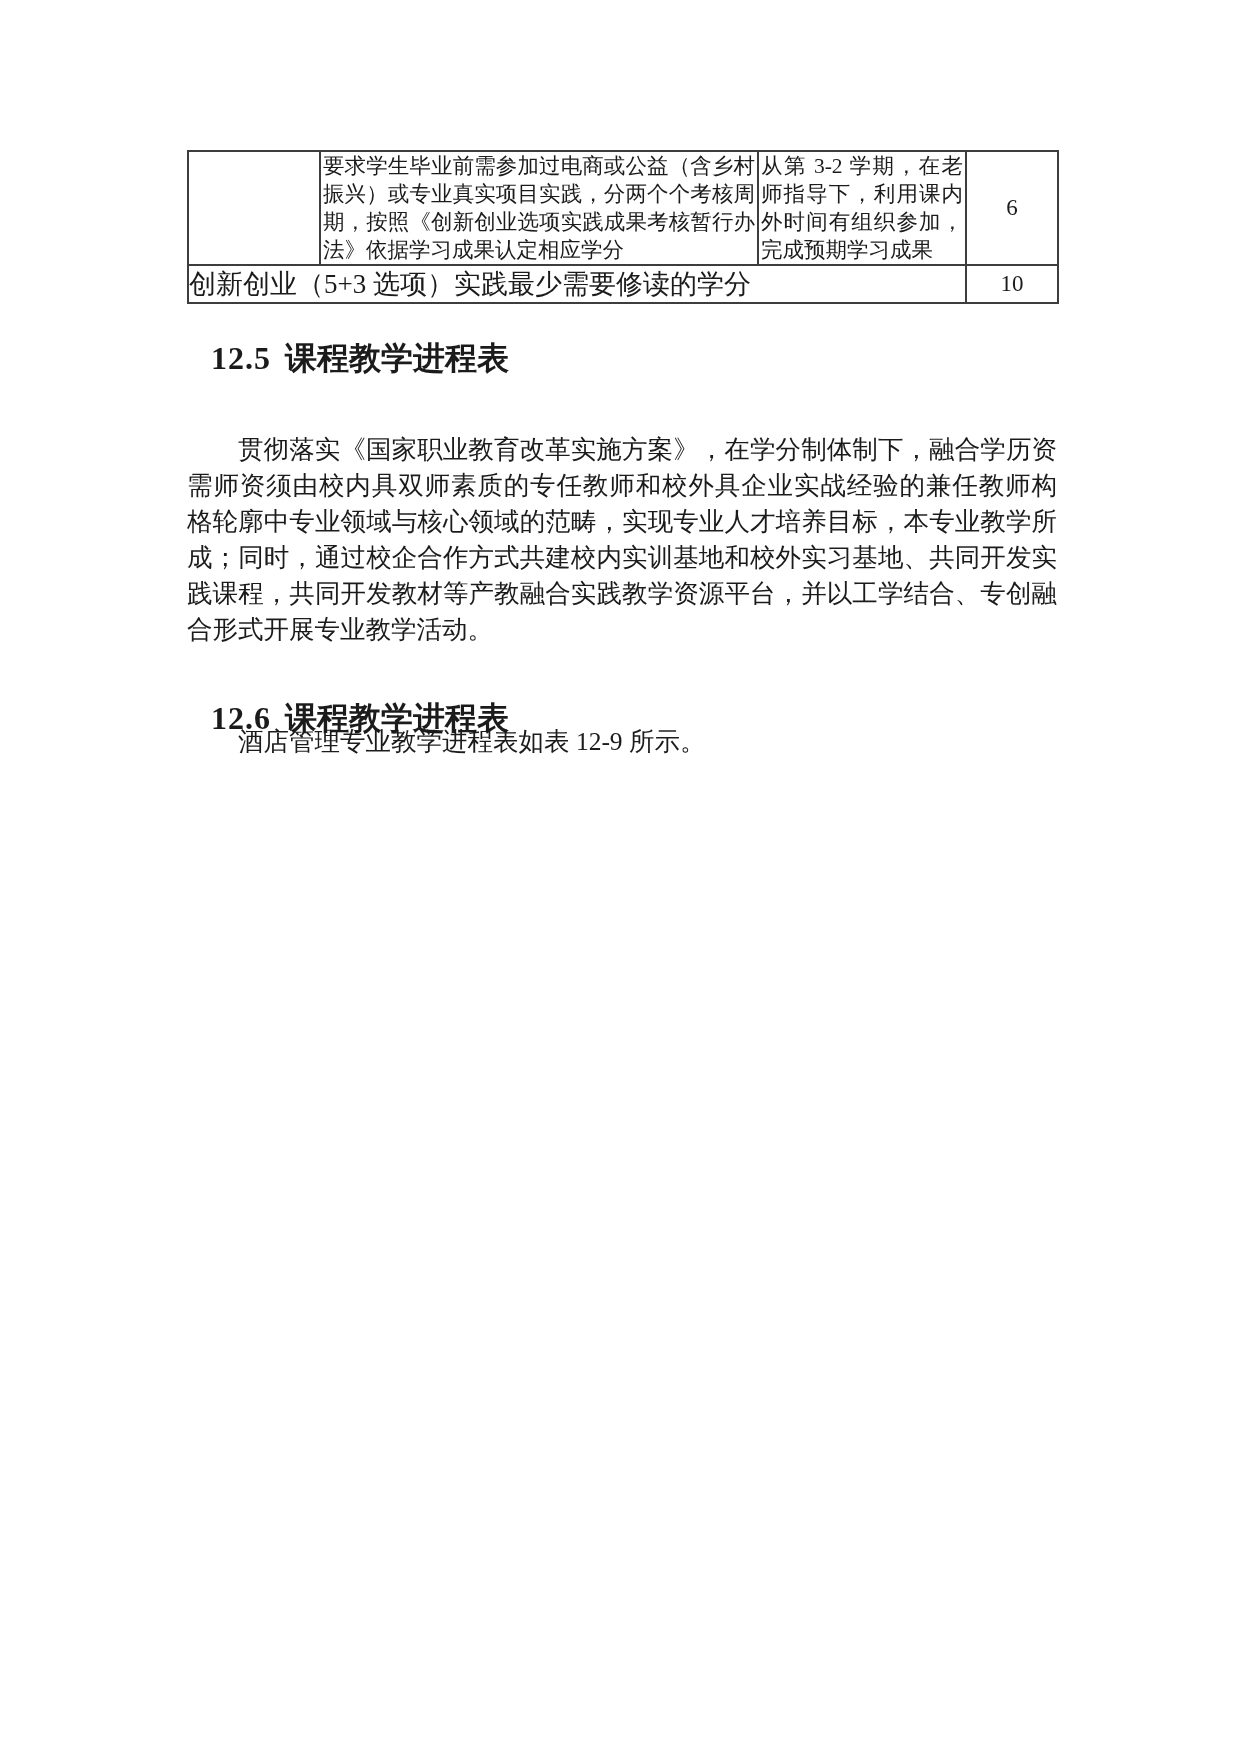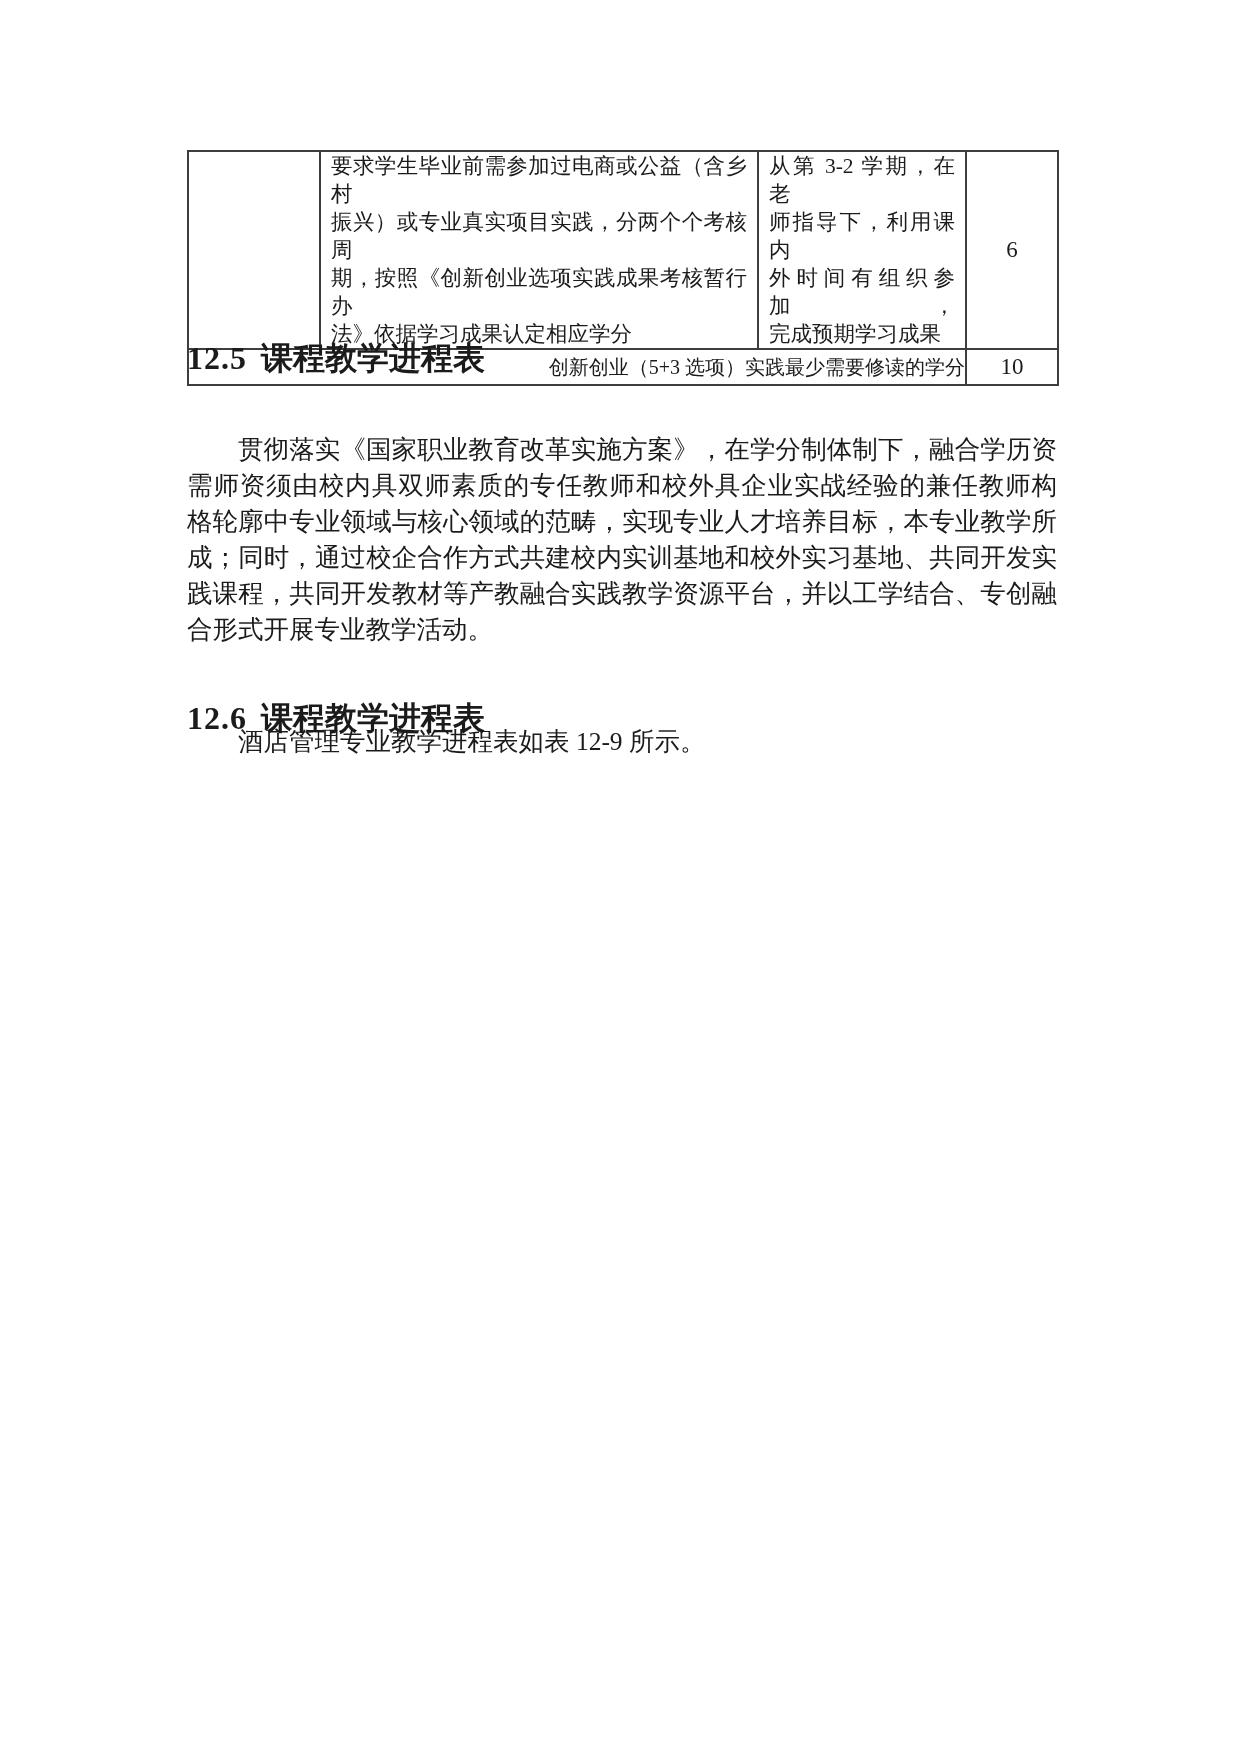--- a/index.html
+++ b/index.html
@@ -30,52 +30,52 @@
     border: 2px solid #3d3d3d;
     padding: 0;
     overflow: hidden;
   }
   .row1 td { height: 112px; vertical-align: middle; }
   .row2 td { height: 34px;  vertical-align: middle; }
 
   .cell-text {
     font-size: 21.5px;
     line-height: 28px;
-    padding: 0 10px;
+    padding: 0 2px;
   }
   .jl {
     text-align: justify;
     text-align-last: justify;
     text-justify: inter-character;
   }
   .jl-last {
     text-align: left;
     text-align-last: left;
   }
   .num-cell {
     text-align: center;
     font-size: 23px;
     vertical-align: middle;
   }
   .merged-cell {
-    text-align: right;
-    font-size: 20px;
+    text-align: left;
+    font-size: 27px;
   }
 
   
   .section-heading {
     position: absolute;
     left: 187px;
     margin: 0;
     font-size: 32px;
     font-weight: bold;
     line-height: 44px;
     white-space: nowrap;
   }
-  .section-heading .sec-num { margin-right: 14px; letter-spacing: 1px; }
+  .section-heading .sec-num { margin-right: 14px; letter-spacing: 1px; margin-left: 24px; }
 
   
   .body-paragraph {
     position: absolute;
     left: 187px;
     width: 870px;
     font-size: 25.5px;
   }
   .body-line {
     line-height: 36px;

